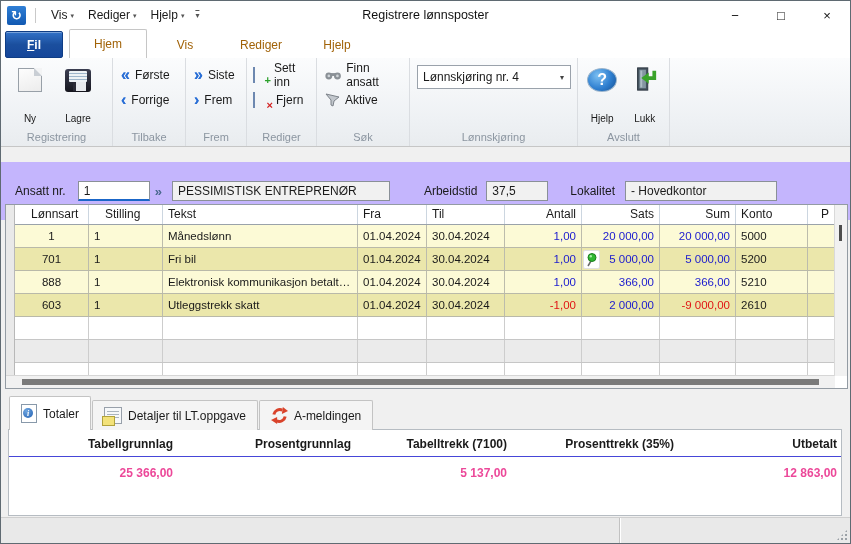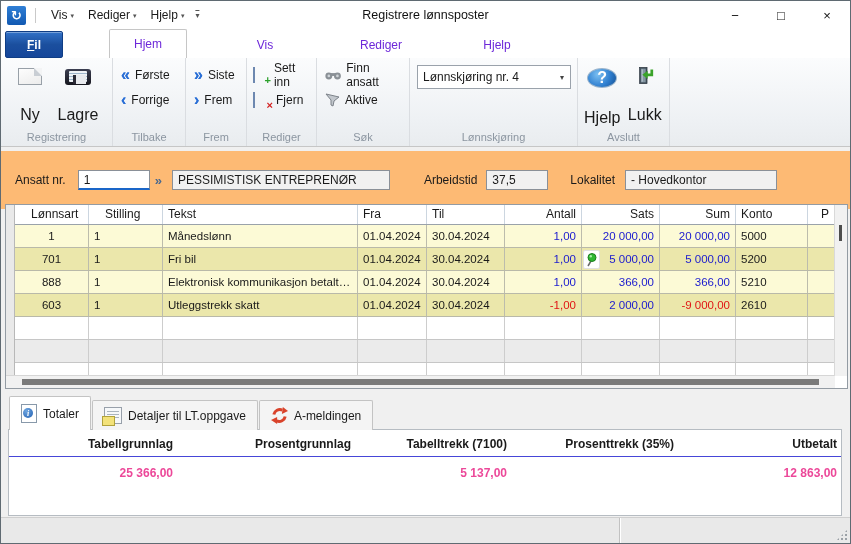--- a/index.html
+++ b/index.html
@@ -11,34 +11,34 @@
   .app-icon{width:19px;height:19px;margin-left:6px;background:linear-gradient(#2f7fd6,#1159b2);border-radius:2px;color:#fff;font-weight:bold;font-size:13px;display:flex;align-items:center;justify-content:center;}
   .qat-sep{width:1px;height:15px;background:#c9c9c9;margin:0 8px 0 9px;}
   .qat-item{display:flex;align-items:center;gap:3px;padding:0 7px;height:26px;cursor:default;}
   .qat-item .caret{font-size:7px;color:#555;line-height:1;}
   .qat-custom{font-size:8px;color:#555;margin-left:4px;text-decoration:overline;}
   .win-title{position:absolute;left:0;right:0;text-align:center;font-size:12.5px;color:#111;pointer-events:none;}
   .win-ctrls{position:absolute;right:0;top:0;height:28px;display:flex;}
   .win-btn{width:46px;height:28px;display:flex;align-items:center;justify-content:center;font-size:13px;color:#111;}
 
   
-  .tabrow{position:absolute;top:28px;left:0;right:0;height:29px;background:#fff;border-bottom:1px solid #d5d5d5;display:flex;align-items:flex-end;gap:40px;}
+  .tabrow{position:absolute;top:28px;left:0;right:0;height:29px;background:#fff;border-bottom:1px solid #d5d5d5;display:flex;align-items:flex-end;}
   .file-btn{width:56px;height:25px;margin:0 6px 0 4px;background:linear-gradient(#3272c8,#1b4f9e 50%,#15469a);border:1px solid #0f3d85;border-radius:2px;color:#fff;font-weight:bold;display:flex;align-items:center;justify-content:center;box-shadow:inset 0 1px 0 rgba(255,255,255,.35);}
   .file-btn span{display:block;}
   .file-btn span::first-letter{text-decoration:underline;}
-  .rtab{min-width:50px;padding:0 13px;height:27px;display:flex;align-items:center;justify-content:center;color:#6d28d9;}
+  .rtab{min-width:50px;padding:0 13px;height:27px;display:flex;align-items:center;justify-content:center;color:#a16207;}
   .rtab.active{background:#fff;border:1px solid #c6c6c6;border-bottom:1px solid #fff;border-radius:2px 2px 0 0;margin-bottom:-1px;height:28px;}
 
   
   .ribbon{position:absolute;top:57px;left:0;right:0;height:88px;background:linear-gradient(#fbfcfd,#eef1f4 70%,#e9ecef);border-bottom:1px solid #c6c6c6;display:flex;}
   .rgroup{position:relative;border-right:1px solid #dadde1;box-sizing:border-box;height:100%;}
   .rgroup-label{position:absolute;bottom:3px;left:0;right:0;text-align:center;font-size:11px;color:#8b95a0;}
   .bigbtns{display:flex;padding:4px 4px 0 6px;gap:2px;}
   .bigbtn{width:46px;height:62px;display:flex;flex-direction:column;align-items:center;justify-content:flex-start;gap:4px;padding-top:4px;box-sizing:border-box;border-radius:2px;}
-  .bigbtn .lbl{font-size:16px;color:#1a1a1a;margin-top:17px;}
+  .bigbtn .lbl{font-size:10px;color:#1a1a1a;margin-top:17px;}
   .smallcol{display:flex;flex-direction:column;gap:7px;padding:8px 6px 0 8px;}
   .smallbtn{display:flex;align-items:center;gap:5px;height:18px;}
   .chev{color:#2a6fd6;font-weight:bold;font-size:16px;line-height:14px;text-shadow:0 0 .4px #2a6fd6;}
   
   .page-ico{width:22px;height:27px;background:linear-gradient(160deg,#fdfdfd,#ececec);border:1px solid #98a0a8;position:relative;margin-top:2px;}
   .page-ico::after{content:'';position:absolute;top:-1px;right:-1px;width:0;height:0;border-style:solid;border-width:0 8px 8px 0;border-color:#f3f4f5 #f3f4f5 #c9ced4 transparent;}
   
   .floppy{width:26px;height:26px;background:linear-gradient(#3c3f52,#16161e);border-radius:3px;position:relative;margin-top:3px;}
   .floppy::before{content:'';position:absolute;top:2px;left:4px;right:4px;height:11px;background:repeating-linear-gradient(#eef2f6 0 2px,#9fb6cc 2px 3px);border-radius:1px;}
   .floppy::after{content:'';position:absolute;bottom:1px;left:8px;width:10px;height:9px;background:#e8eaee;border-left:3px solid #2a2a36;}
@@ -49,21 +49,21 @@
   .tbl-ovl.add{color:#2ca12c;}
   .tbl-ovl.del{color:#d42222;}
   
   .combo{margin:7px 6px 0 7px;width:154px;height:24px;background:#fff;border:1px solid #9aa2ab;display:flex;align-items:center;box-sizing:border-box;}
   .combo .val{flex:1;padding-left:5px;white-space:nowrap;overflow:hidden;}
   .combo .dd{width:16px;height:100%;display:flex;align-items:center;justify-content:center;font-size:8px;color:#444;}
   
   .help-ico{width:28px;height:28px;border-radius:50%;background:radial-gradient(circle at 35% 30%,#7cc0f2,#2f7fd0 55%,#144f92);color:#fff;font-weight:bold;font-size:16px;display:flex;align-items:center;justify-content:center;margin-top:2px;border:1px solid #9ab4cc;}
 
   
-  .formbar{position:absolute;top:150px;left:0;right:0;height:58px;background:#fdba74;display:flex;align-items:center;}
+  .formbar{position:absolute;top:161px;left:0;right:0;height:58px;background:#c4b5fd;display:flex;align-items:center;}
   .flabel{color:#1a1a1a;}
   .field{height:20px;box-sizing:border-box;border:1px solid #8a9098;background:#f1f1f1;display:flex;align-items:center;padding:0 5px;white-space:nowrap;overflow:hidden;}
   .field.white{background:#fff;border-bottom:2px solid #1a66c8;}
   .expand{color:#49688e;font-weight:bold;font-size:13px;margin:0 6px 0 5px;}
 
   
   .grid{position:absolute;top:203px;left:4px;right:2px;height:185px;background:#fff;border:1px solid #939ba3;box-sizing:border-box;overflow:hidden;}
   .gutter{position:absolute;left:0;top:0;bottom:12px;width:8px;background:#e9e9e9;border-right:1px solid #b8b8b8;}
   .gbody{position:absolute;left:9px;right:12px;top:0;}
   .grow{display:flex;height:22px;line-height:22px;}

